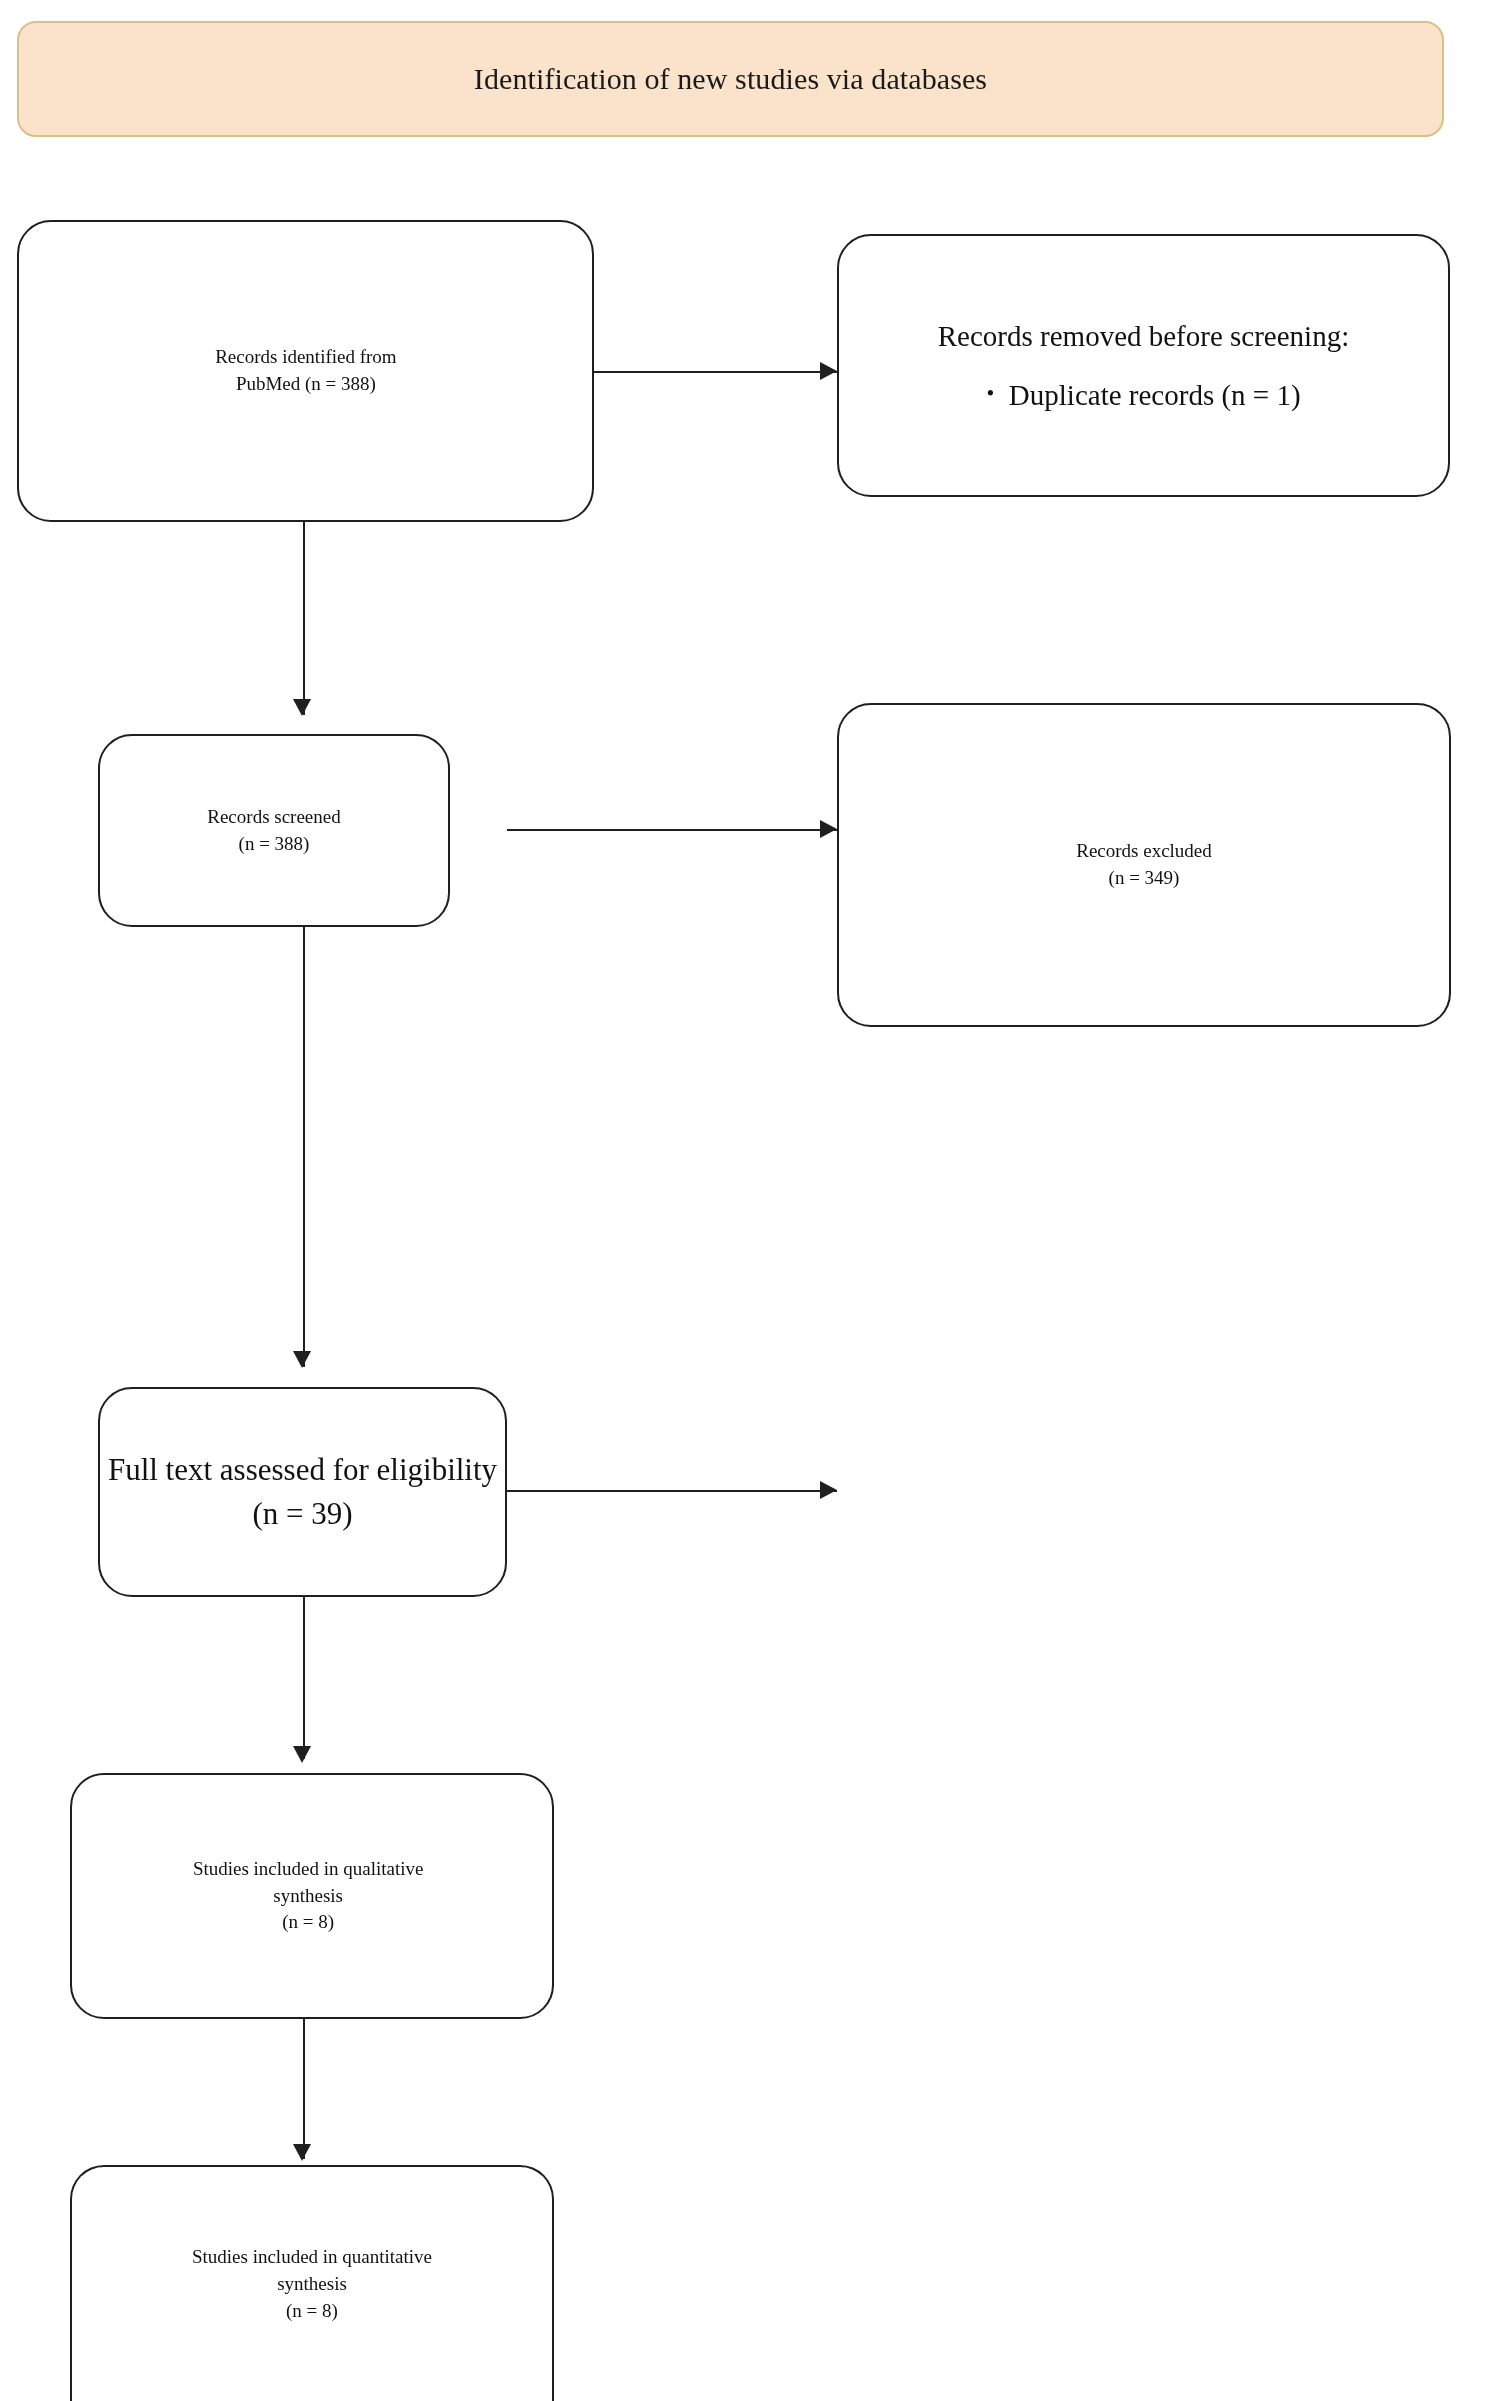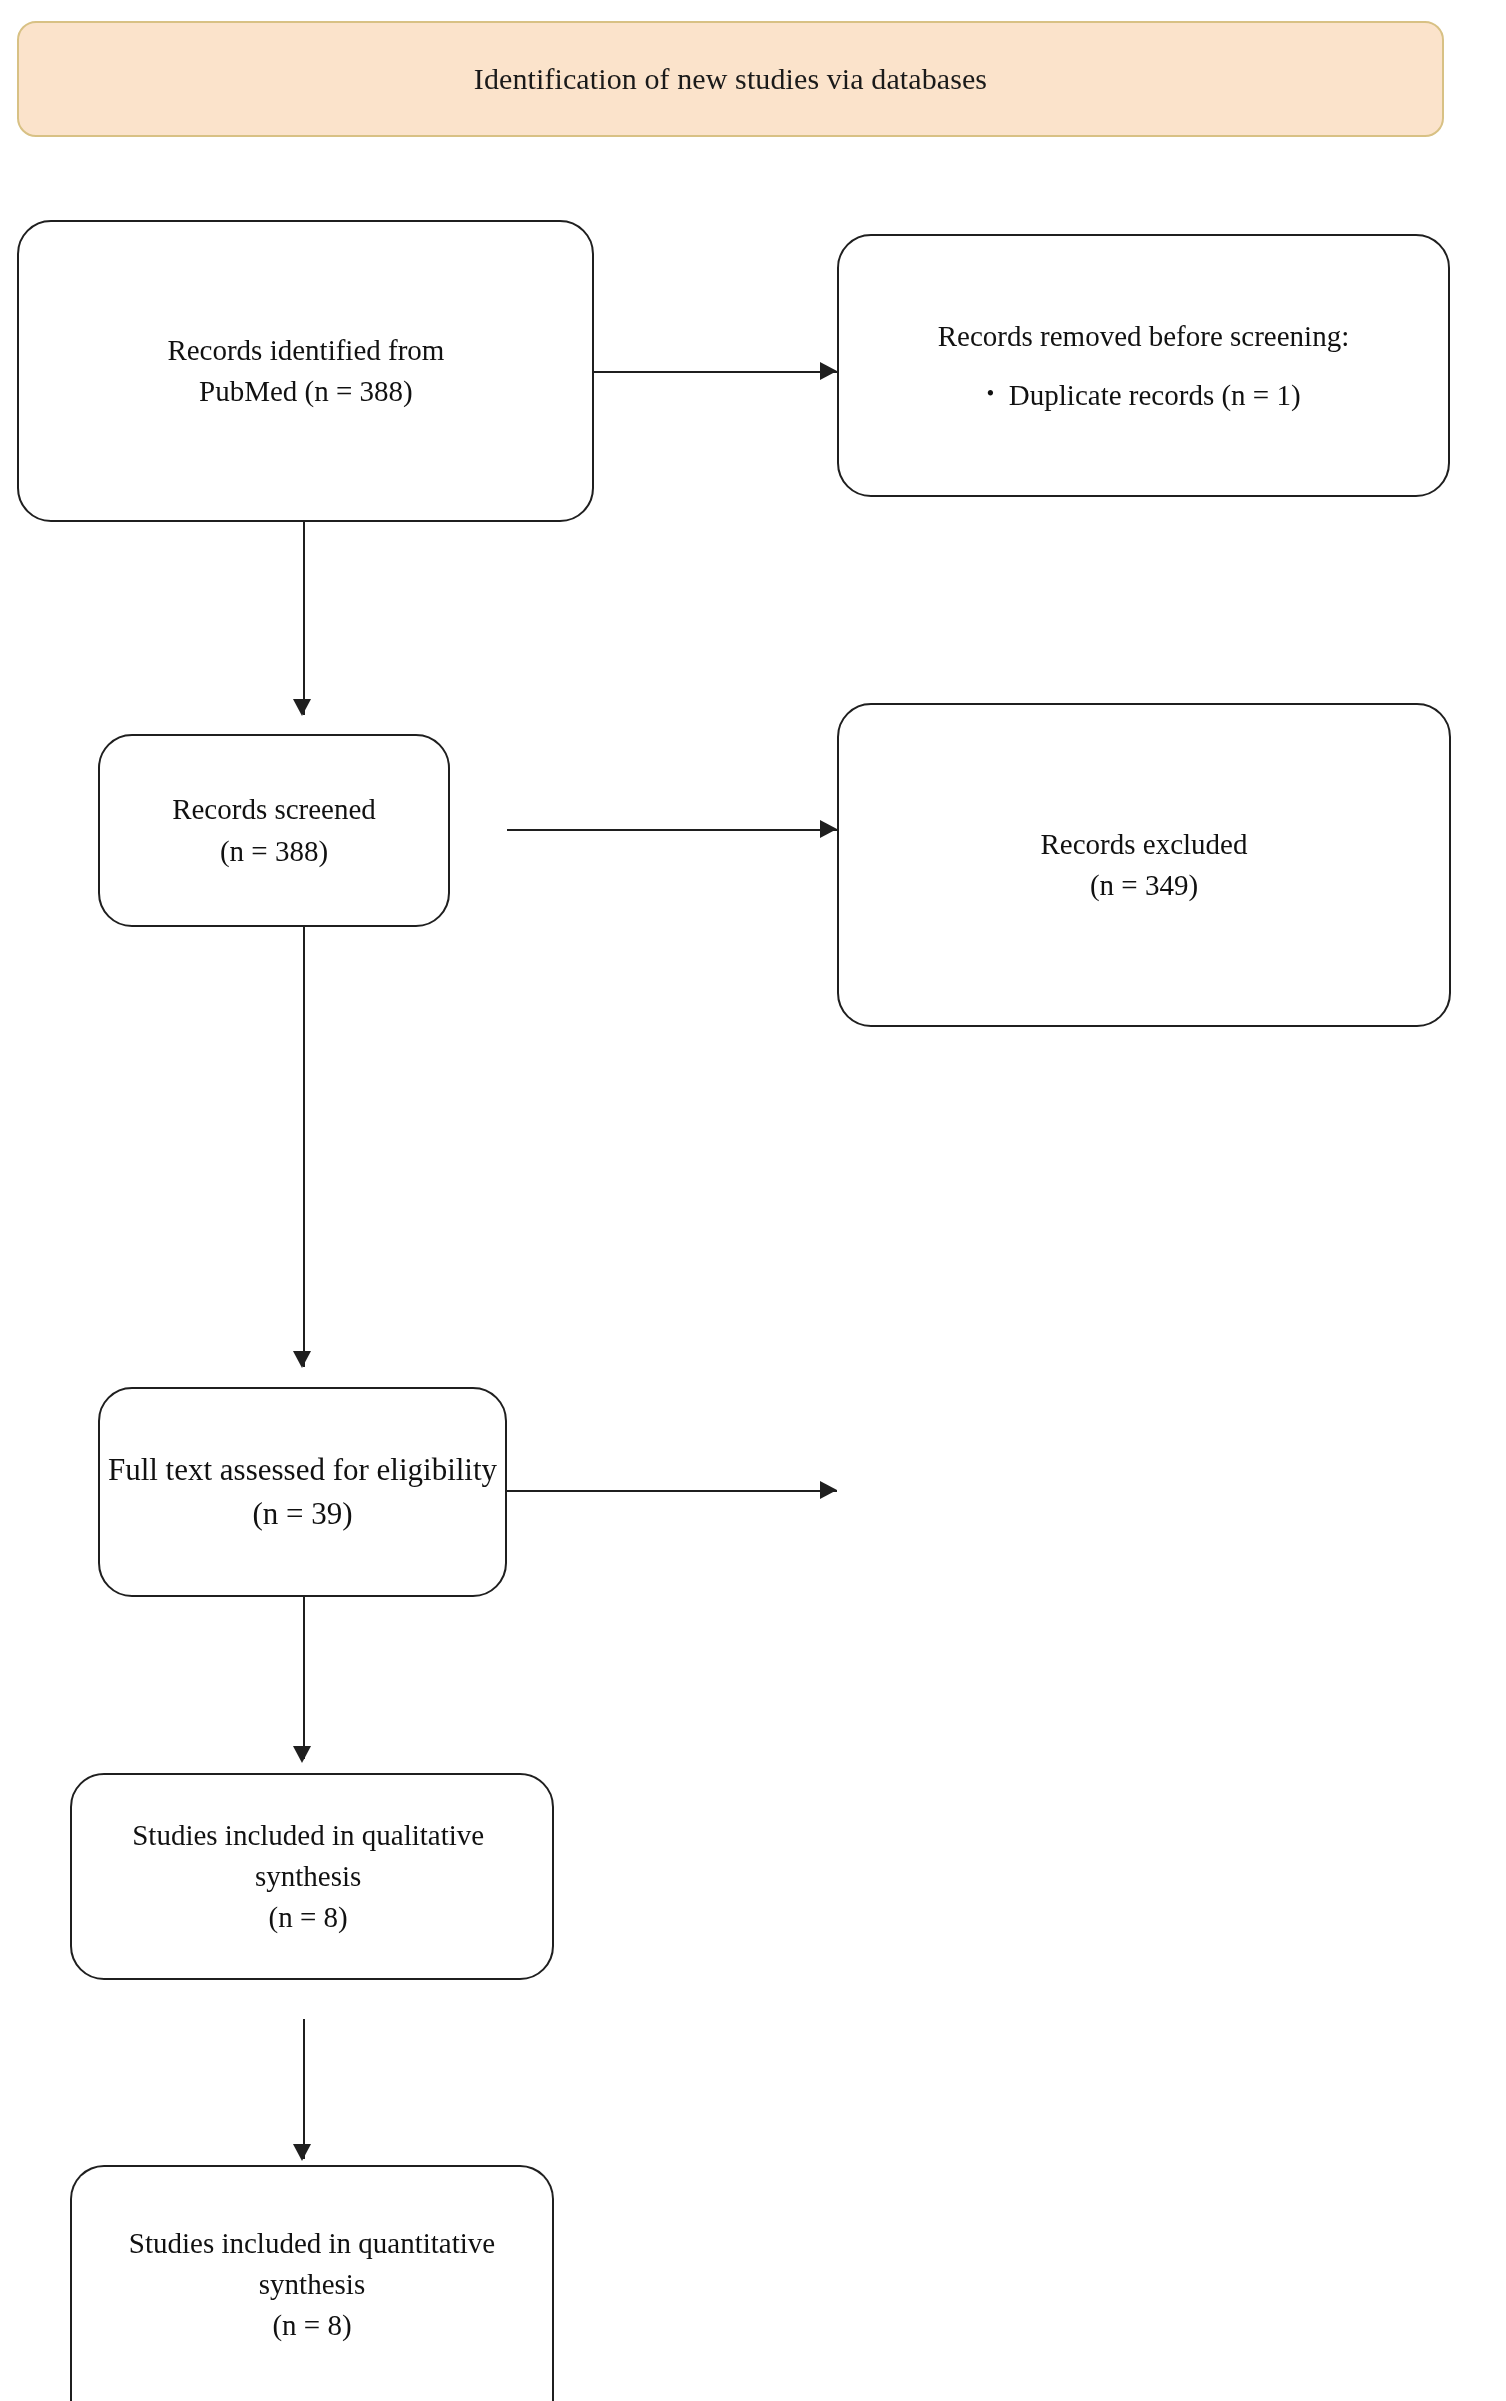--- a/index.html
+++ b/index.html
@@ -49,21 +49,21 @@
     background: #ffffff;
     border: 2.2px solid #1f1f1f;
     border-radius: 34px;
     display: flex;
     align-items: center;
     justify-content: center;
     padding: 10px 14.6px;
   }
   .node .node-text {
     text-align: center;
-    font-size: 29px;
+    font-size: 19px;
     line-height: 1.42;
     color: #111111;
     white-space: pre-line;
   }
   .node.tight .node-text { font-size: 31px; }
   
   .node.bulleted {
     align-items: center;
   }
   .node.bulleted .inner {
@@ -165,21 +165,21 @@
 (n = 39)</div>
   </div>
 
 
   <div class="conn h" style="left:507px; top:1490px; width:330px;"></div>
   <div class="arrowhead right" style="left:820px; top:1481px;"></div>
 
   <div class="conn v" style="left:303px; top:1597px; height:162px;"></div>
   <div class="arrowhead down" style="left:293px; top:1746px;"></div>
 
-  <div class="node" style="left:70px; top:1773px; width:484px; height:207px;padding-left:7px;">
+  <div class="node" style="left:70px; top:1773px; width:484px; height:246px;padding-left:7px;">
     <div class="node-text">Studies included in qualitative
 synthesis
 (n = 8)</div>
   </div>
 
   <div class="conn v" style="left:303px; top:2019px; height:140px;"></div>
   <div class="arrowhead down" style="left:293px; top:2144px;"></div>
 
   <div class="node" style="left:70px; top:2165px; width:484px; height:237px; border-radius:34px 34px 0 0; border-bottom:none;">
     <div class="node-text">Studies included in quantitative

